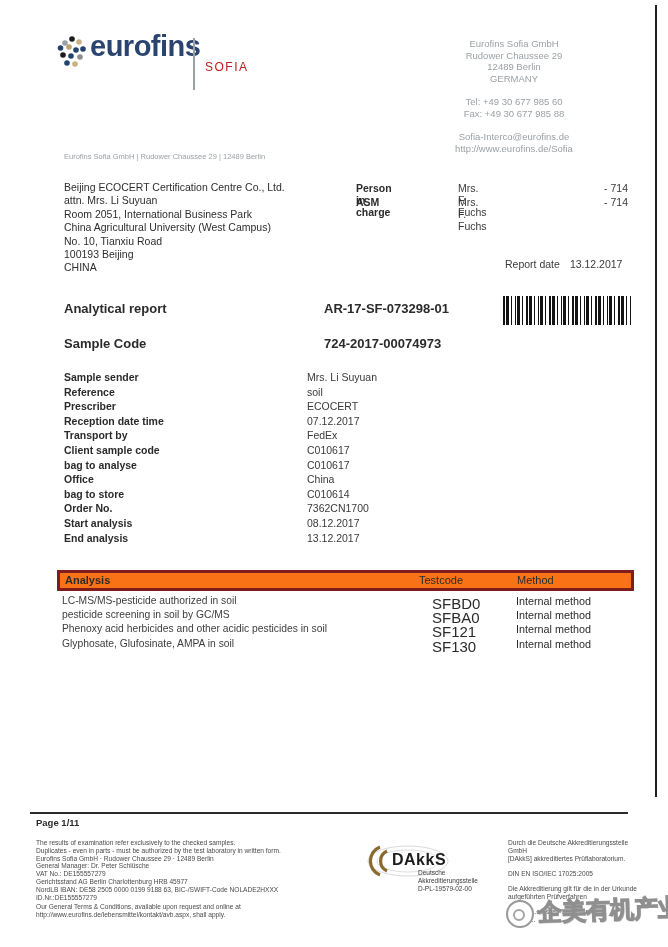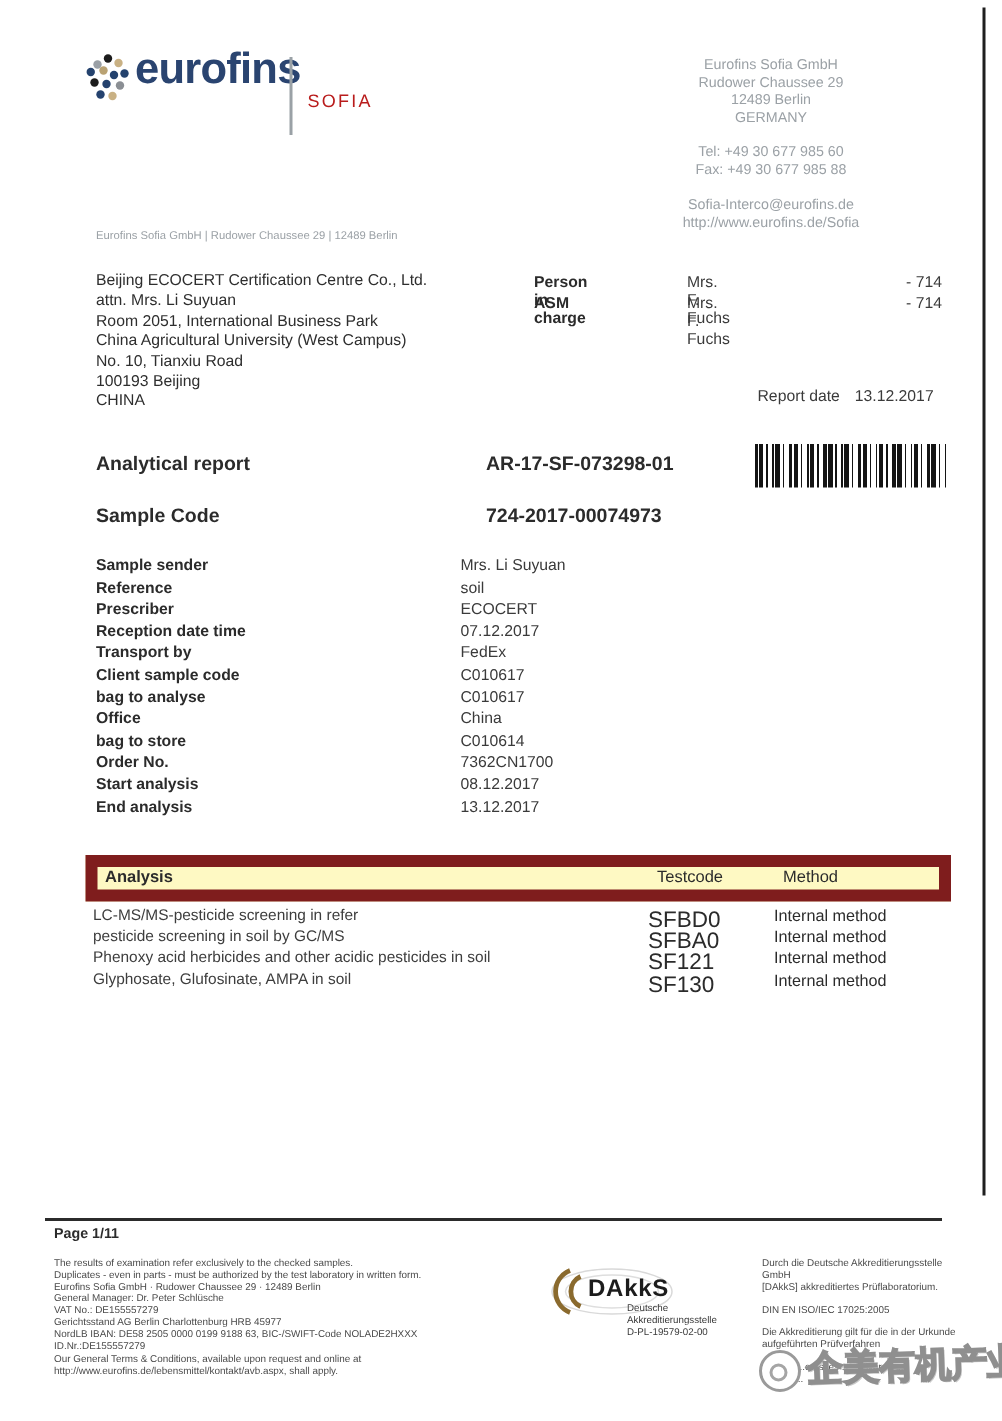--- a/index.html
+++ b/index.html
@@ -46,24 +46,24 @@
       #141414 14px 17px, #fff 17px 19px, #141414 19px 20px, #fff 20px 23px);
   }
 
   .details { left:64px; top:371px; width:560px; }
   .detail-row { position:relative; height:14.6px; }
   .detail-label { position:absolute; left:0; font-size:10.5px; font-weight:bold; }
   .detail-value { position:absolute; left:243px; font-size:10.5px; color:#3a3a3a; }
 
   
   .atable { left:57px; top:570px; width:577px; }
-  .atable-head { position:relative; height:15px; background:#fef9c3; border:8px solid #7f1d1d; }
+  .atable-head { position:relative; height:15px; background:#f97316; border:3px solid #7f1d1d; }
   .atable-head span { position:absolute; top:1px; font-size:11px; }
   .ath-analysis { left:5px; font-weight:bold; }
-  .ath-testcode { left:373px; }
+  .ath-testcode { left:359px; }
   .ath-method { left:457px; }
   .atable-body { margin-top:4px; }
   .atable-row { position:relative; height:14.2px; }
   .atr-name { position:absolute; left:5px; font-size:10.3px; color:#3d3d3d; }
   .atr-code { position:absolute; left:375px; font-size:15px; }
   .atr-method { position:absolute; left:459px; font-size:10.8px; }
 
   
   .foot-rule { left:30px; top:812px; width:598px; height:2px; background:#2b2b2b; }
   .page-label { left:36px; top:817px; font-size:9.5px; font-weight:bold; }
@@ -215,21 +215,21 @@
   </div>
 
   <div class="abs atable">
     <div class="atable-head">
       <span class="ath-analysis">Analysis</span>
       <span class="ath-testcode">Testcode</span>
       <span class="ath-method">Method</span>
     </div>
     <div class="atable-body">
       <div class="atable-row">
-        <span class="atr-name">LC-MS/MS-pesticide screening in refer</span>
+        <span class="atr-name">LC-MS/MS-pesticide authorized in soil</span>
         <span class="atr-code">SFBD0</span>
         <span class="atr-method">Internal method</span>
       </div>
       <div class="atable-row">
         <span class="atr-name">pesticide screening in soil  by GC/MS</span>
         <span class="atr-code">SFBA0</span>
         <span class="atr-method">Internal method</span>
       </div>
       <div class="atable-row">
         <span class="atr-name">Phenoxy acid herbicides and other acidic pesticides in soil</span>

